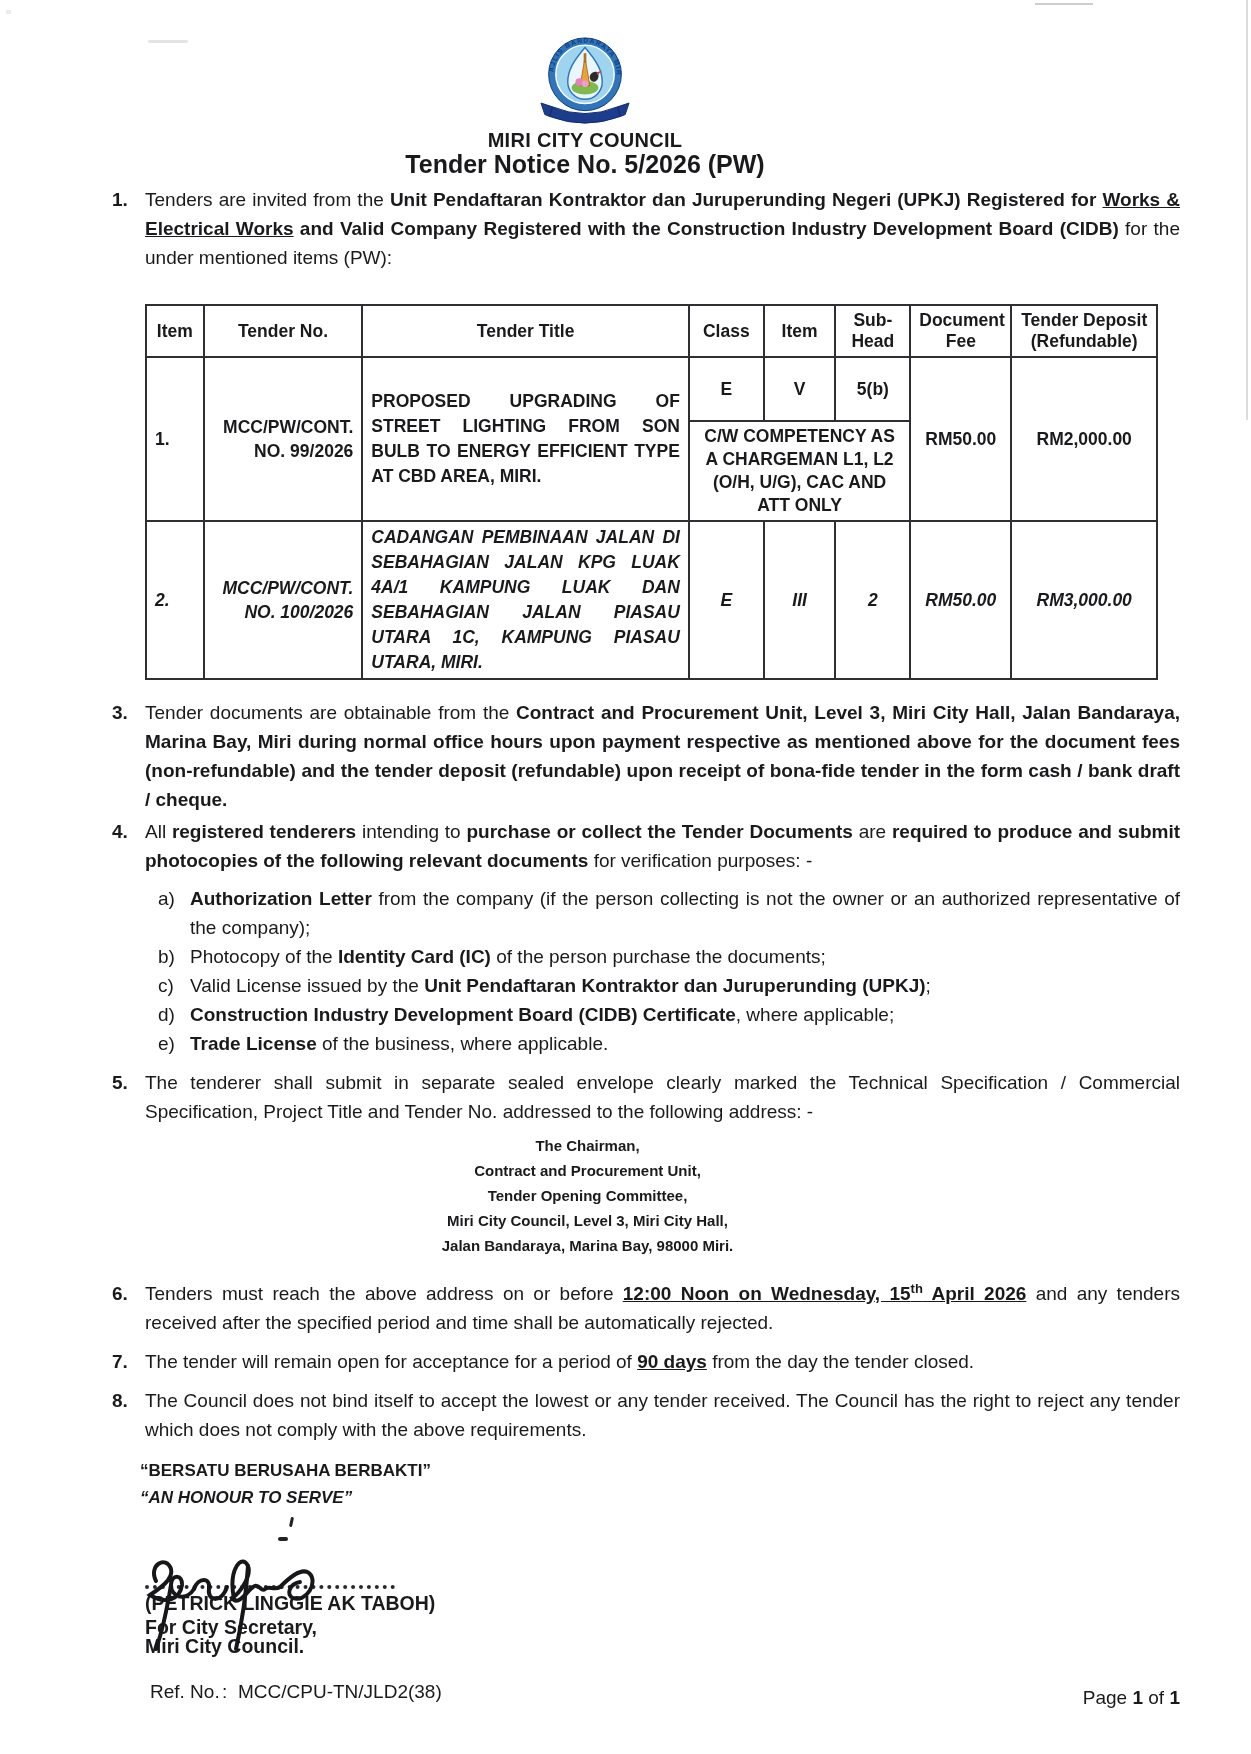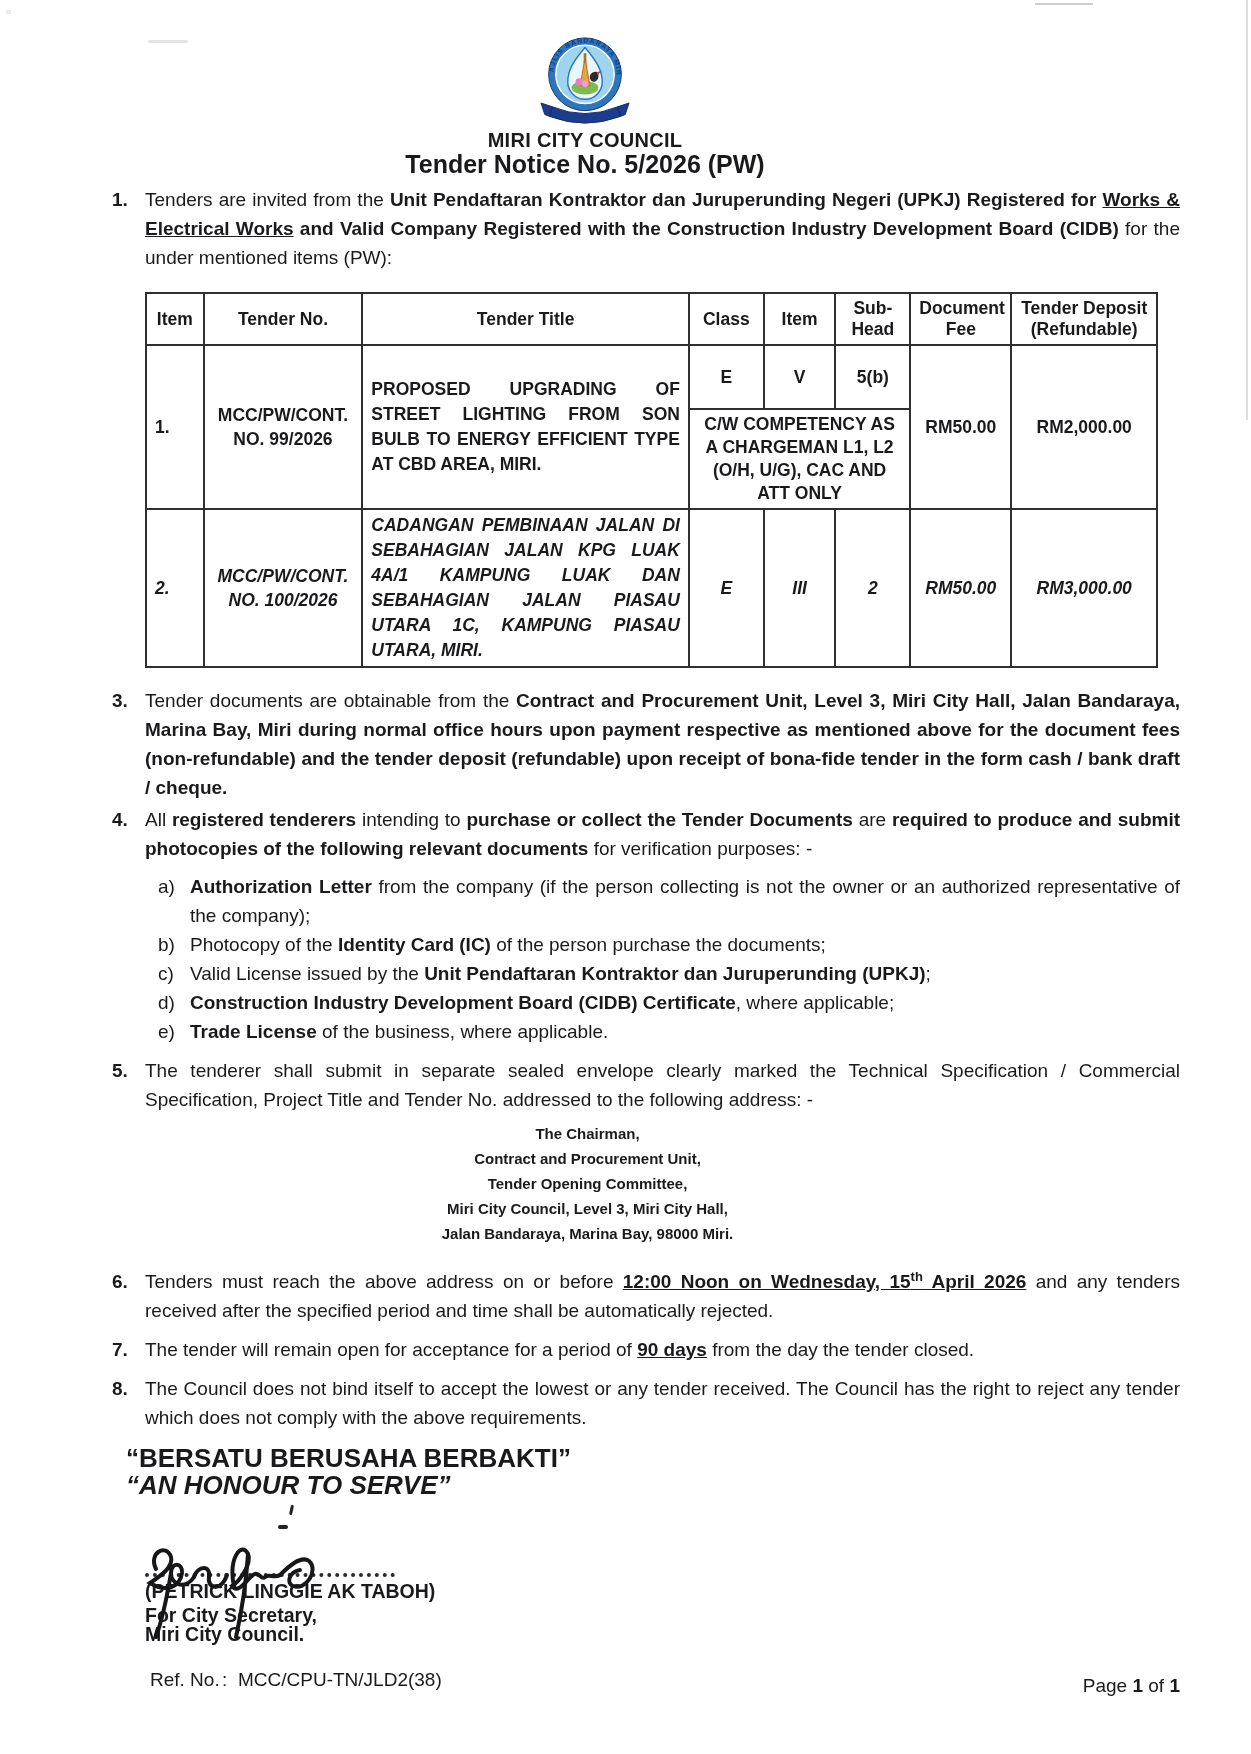--- a/index.html
+++ b/index.html
@@ -27,46 +27,46 @@
   .para .num{flex:0 0 33px;font-weight:700;}
   .para .body{flex:1;text-align:justify;}
   .sub-item{display:flex;font-size:19px;line-height:29px;margin-left:46px;}
   .sub-item .letter{flex:0 0 32px;}
   .sub-item .body{flex:1;text-align:justify;}
   .plain-note{font-size:19px;line-height:29px;margin-left:33px;text-align:justify;}
 
   
   table.tender{
     border-collapse:collapse;
-    margin-left:33px;margin-top:20px;margin-bottom:18px;
+    margin-left:33px;margin-top:32px;margin-bottom:18px;
     width:1013px;table-layout:fixed;
   }
   table.tender th,table.tender td{
     border:2px solid #2e2e33;
     font-size:17.5px;font-weight:700;
     padding:3px 8px;vertical-align:middle;
     overflow:hidden;
   }
   table.tender th{text-align:center;line-height:21px;height:44px;}
   td.c{text-align:center;}
   td.item-cell{text-align:left;padding-left:14px;}
-  td.tno-cell{text-align:center;padding-left:12px;line-height:24px;}
+  td.tno-cell{text-align:right;padding-left:12px;line-height:24px;}
   td.title-cell{text-align:justify;line-height:25px;padding:6px 10px;}
   tr.r1a td{height:56px;}
   tr.r1b td{height:84px;line-height:23px;}
   tr.r2 td{height:114px;font-style:italic;}
 
   
   .address-block{font-size:15px;font-weight:700;line-height:25px;text-align:center;
     margin-left:33px;margin-right:150px;margin-top:7px;margin-bottom:0;}
 
   sup{font-size:13px;line-height:0;}
 
   
-  .motto{margin-left:14px;font-size:26px;font-weight:700;line-height:27px;margin-top:13px;}
+  .motto{margin-left:28px;font-size:17px;font-weight:700;line-height:27px;margin-top:13px;}
 
   
   .sig-area{position:relative;height:250px;margin-top:0;}
   .pen-mark-1{position:absolute;left:178px;top:6px;width:3px;height:10px;background:#222;border-radius:2px;transform:rotate(12deg);}
   .pen-mark-2{position:absolute;left:166px;top:26px;width:10px;height:4px;background:#222;border-radius:2px;}
   .sig-svg{position:absolute;left:14px;top:16px;z-index:2;}
   .dotted-line{position:absolute;left:33px;top:74px;width:250px;border-bottom:4px dotted #2a2a2e;z-index:1;}
   .sig-name{position:absolute;left:33px;top:80px;font-size:19.5px;font-weight:700;line-height:24px;}
   .sig-title1{position:absolute;left:33px;top:105px;font-size:19.5px;font-weight:700;}
   .sig-title2{position:absolute;left:33px;top:124px;font-size:19.5px;font-weight:700;}

